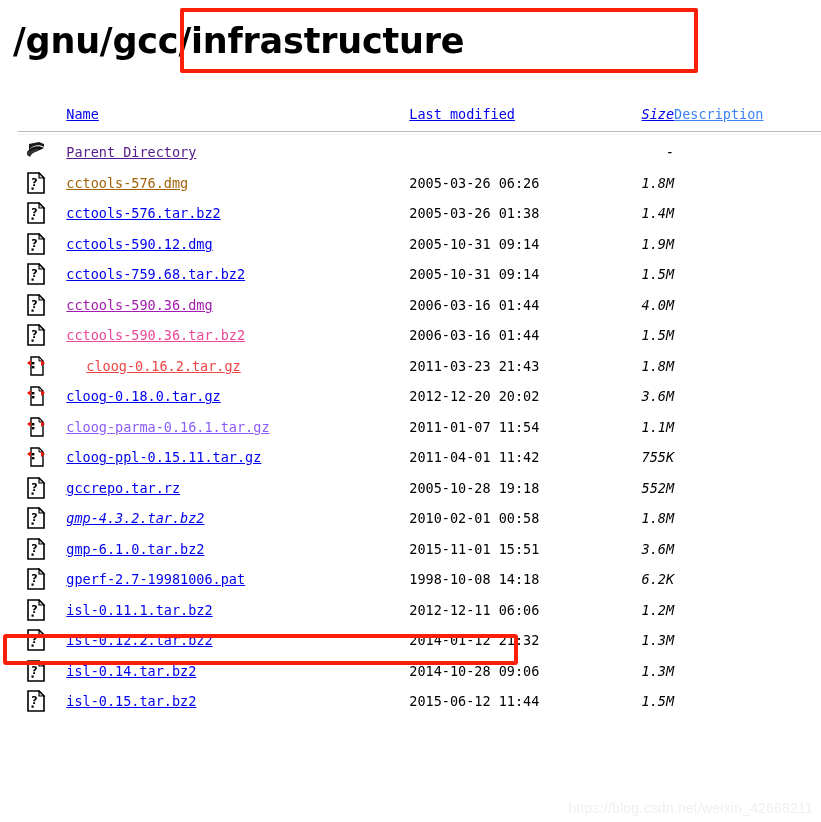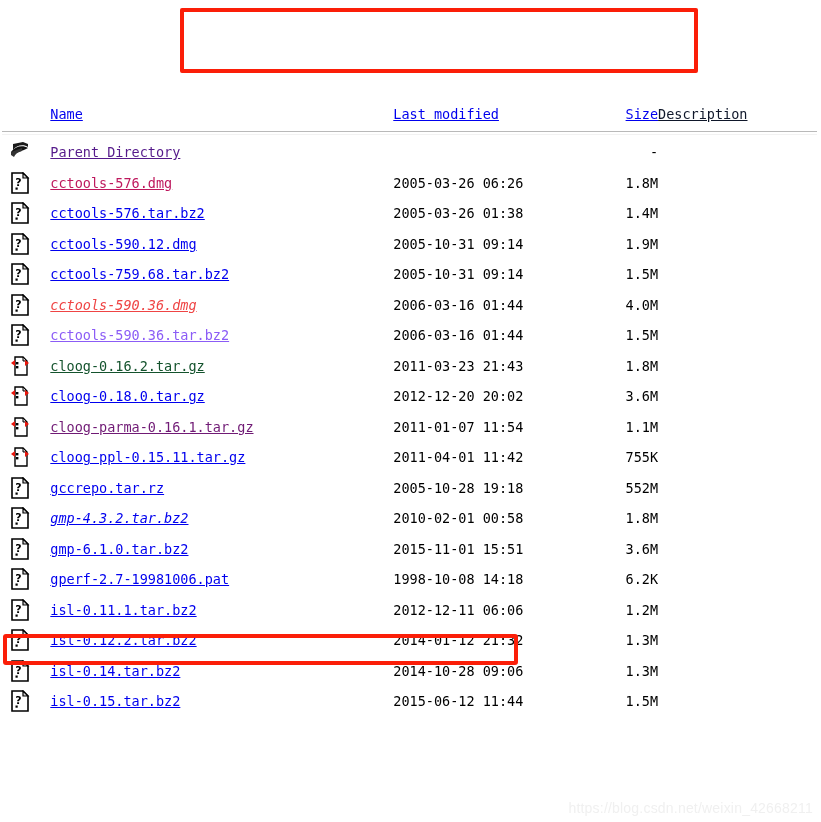--- a/index.html
+++ b/index.html
@@ -52,21 +52,21 @@
     line-height: 1;
     letter-spacing: -0.2px;
     white-space: nowrap;
     color: #000;
     margin-left: 5px;
   }
 
   
   #listing {
     position: absolute;
-    left: 0;
+    left: 16px;
     top: 100px;
     width: 804px;
   }
   .lst-table {
     border-collapse: collapse;
     font-family: "DejaVu Sans Mono", "Liberation Mono", monospace;
     font-size: 13.5px;
   }
   .lst-table td, .lst-table th {
     padding: 0;
@@ -83,21 +83,21 @@
     color: #0000ee;
     text-decoration: underline;
     cursor: pointer;
     font-family: "DejaVu Sans Mono", "Liberation Mono", monospace;
     font-size: 13.5px;
   }
 
   .col-icon   { width: 38px; }
   .col-name   { width: 259px; }
   .col-date   { width: 153px; }
-  .col-size   { width: 47px; text-align: right !important; }
+  .col-size   { width: 47px; text-align: right !important; font-style: italic; }
   .col-desc   { width: 120px; }
 
   .hr-row td { padding: 0; }
   .rule {
     width: 815px;
     height: 2px;
     border: 0;
     border-top: 1px solid #b9b9b9;
     border-bottom: 1px solid #f2f2f2;
     margin: 3px 0 2px 2px;
@@ -144,39 +144,40 @@
     font-size: 14px;
     color: #f0f0f0;
     letter-spacing: 0.2px;
     white-space: nowrap;
   }
 </style>
 </head>
 <body>
 
 <div id="title-bar">
+  <span id="title-path">/gnu/gcc/infrastructure</span>
 </div>
 <div id="title-path-box" style="border-color: rgb(251, 30, 8);"></div>
 
 <div id="listing">
   <table class="lst-table">
     <tbody id="listing-body">
       <tr class="hdr-row">
         <th class="col-icon"></th>
         <th class="col-name">
           <span class="hdr-link" style="color: rgb(0, 0, 238);">Name</span>
         </th>
         <th class="col-date">
           <span class="hdr-link" style="color: rgb(0, 0, 238);">Last modified</span>
         </th>
         <th class="col-size">
           <span class="hdr-link" style="color: rgb(0, 0, 238);">Size</span>
         </th>
         <th class="col-desc">
-          <span class="hdr-link" style="color: #0f172a; text-decoration: underline;">Description</span>
+          <span class="hdr-link" style="color: #3b82f6; text-decoration: underline;">Description</span>
         </th>
       </tr>
       <tr class="hr-row">
         <td colspan="5">
           <hr class="rule">
         </td>
       </tr>
 
     <tr class="file-row">
           <td class="col-icon">
@@ -193,21 +194,21 @@
         </tr>
         <tr class="file-row">
           <td class="col-icon">
             <span class="icon"><svg viewBox="0 0 20 22" width="20" height="22">
                 <path d="M2 1 H13 L18 6 V21 H2 Z" fill="#ffffff" stroke="#000000" stroke-width="1.6"></path>
                 <path d="M13 1 L13 6 L18 6 Z" fill="#d4d4d4" stroke="#000000" stroke-width="1.2"></path>
                 <text x="8.5" y="14" font-family="DejaVu Sans, sans-serif" font-size="11" font-weight="bold" text-anchor="middle" fill="#000000">?</text>
                 <rect x="5.5" y="15.5" width="2.2" height="2.2" fill="#000000"></rect>
               </svg></span>
           </td>
-          <td class="col-name name-cell"><a style="color: #be185d;">cctools-576.dmg</a></td>
+          <td class="col-name name-cell"><a style="color: #a16207;">cctools-576.dmg</a></td>
           <td class="col-date date-cell">2005-03-26 06:26</td>
           <td class="col-size size-cell">1.8M</td>
           <td class="col-desc"></td>
         </tr>
         <tr class="file-row">
           <td class="col-icon">
             <span class="icon"><svg viewBox="0 0 20 22" width="20" height="22">
                 <path d="M2 1 H13 L18 6 V21 H2 Z" fill="#ffffff" stroke="#000000" stroke-width="1.6"></path>
                 <path d="M13 1 L13 6 L18 6 Z" fill="#d4d4d4" stroke="#000000" stroke-width="1.2"></path>
                 <text x="8.5" y="14" font-family="DejaVu Sans, sans-serif" font-size="11" font-weight="bold" text-anchor="middle" fill="#000000">?</text>
@@ -249,51 +250,51 @@
         </tr>
         <tr class="file-row">
           <td class="col-icon">
             <span class="icon"><svg viewBox="0 0 20 22" width="20" height="22">
                 <path d="M2 1 H13 L18 6 V21 H2 Z" fill="#ffffff" stroke="#000000" stroke-width="1.6"></path>
                 <path d="M13 1 L13 6 L18 6 Z" fill="#d4d4d4" stroke="#000000" stroke-width="1.2"></path>
                 <text x="8.5" y="14" font-family="DejaVu Sans, sans-serif" font-size="11" font-weight="bold" text-anchor="middle" fill="#000000">?</text>
                 <rect x="5.5" y="15.5" width="2.2" height="2.2" fill="#000000"></rect>
               </svg></span>
           </td>
-          <td class="col-name name-cell"><a style="color: #ef4444; font-style: italic;">cctools-590.36.dmg</a></td>
+          <td class="col-name name-cell"><a style="color: #a21caf;">cctools-590.36.dmg</a></td>
           <td class="col-date date-cell">2006-03-16 01:44</td>
           <td class="col-size size-cell">4.0M</td>
           <td class="col-desc"></td>
         </tr>
         <tr class="file-row">
           <td class="col-icon">
             <span class="icon"><svg viewBox="0 0 20 22" width="20" height="22">
                 <path d="M2 1 H13 L18 6 V21 H2 Z" fill="#ffffff" stroke="#000000" stroke-width="1.6"></path>
                 <path d="M13 1 L13 6 L18 6 Z" fill="#d4d4d4" stroke="#000000" stroke-width="1.2"></path>
                 <text x="8.5" y="14" font-family="DejaVu Sans, sans-serif" font-size="11" font-weight="bold" text-anchor="middle" fill="#000000">?</text>
                 <rect x="5.5" y="15.5" width="2.2" height="2.2" fill="#000000"></rect>
               </svg></span>
           </td>
-          <td class="col-name name-cell"><a style="color: #8b5cf6;">cctools-590.36.tar.bz2</a></td>
+          <td class="col-name name-cell"><a style="color: #ec4899;">cctools-590.36.tar.bz2</a></td>
           <td class="col-date date-cell">2006-03-16 01:44</td>
           <td class="col-size size-cell">1.5M</td>
           <td class="col-desc"></td>
         </tr>
         <tr class="file-row">
           <td class="col-icon">
             <span class="icon"><svg viewBox="0 0 20 22" width="20" height="22">
                 <path d="M5 2 H13 L17 6 V20 H5 Z" fill="#ffffff" stroke="#000000" stroke-width="1.4"></path>
                 <path d="M13 2 L13 6 L17 6 Z" fill="#cccccc" stroke="#000000" stroke-width="1"></path>
                 <path d="M1 8 L5 5 L5 11 Z" fill="#e8160c"></path>
                 <path d="M19 8 L15 5 L15 11 Z" fill="#e8160c"></path>
                 <rect x="6" y="7" width="2.4" height="2.4" fill="#000000"></rect>
                 <rect x="6" y="11" width="2.4" height="2.4" fill="#000000"></rect>
               </svg></span>
           </td>
-          <td class="col-name name-cell"><a style="color: #14532d;">cloog-0.16.2.tar.gz</a></td>
+          <td class="col-name name-cell"><a style="color: #ef4444; margin-left: 20px;">cloog-0.16.2.tar.gz</a></td>
           <td class="col-date date-cell">2011-03-23 21:43</td>
           <td class="col-size size-cell">1.8M</td>
           <td class="col-desc"></td>
         </tr>
         <tr class="file-row">
           <td class="col-icon">
             <span class="icon"><svg viewBox="0 0 20 22" width="20" height="22">
                 <path d="M5 2 H13 L17 6 V20 H5 Z" fill="#ffffff" stroke="#000000" stroke-width="1.4"></path>
                 <path d="M13 2 L13 6 L17 6 Z" fill="#cccccc" stroke="#000000" stroke-width="1"></path>
                 <path d="M1 8 L5 5 L5 11 Z" fill="#e8160c"></path>
@@ -311,21 +312,21 @@
           <td class="col-icon">
             <span class="icon"><svg viewBox="0 0 20 22" width="20" height="22">
                 <path d="M5 2 H13 L17 6 V20 H5 Z" fill="#ffffff" stroke="#000000" stroke-width="1.4"></path>
                 <path d="M13 2 L13 6 L17 6 Z" fill="#cccccc" stroke="#000000" stroke-width="1"></path>
                 <path d="M1 8 L5 5 L5 11 Z" fill="#e8160c"></path>
                 <path d="M19 8 L15 5 L15 11 Z" fill="#e8160c"></path>
                 <rect x="6" y="7" width="2.4" height="2.4" fill="#000000"></rect>
                 <rect x="6" y="11" width="2.4" height="2.4" fill="#000000"></rect>
               </svg></span>
           </td>
-          <td class="col-name name-cell"><a style="color: #701a75;">cloog-parma-0.16.1.tar.gz</a></td>
+          <td class="col-name name-cell"><a style="color: #8b5cf6;">cloog-parma-0.16.1.tar.gz</a></td>
           <td class="col-date date-cell">2011-01-07 11:54</td>
           <td class="col-size size-cell">1.1M</td>
           <td class="col-desc"></td>
         </tr>
         <tr class="file-row">
           <td class="col-icon">
             <span class="icon"><svg viewBox="0 0 20 22" width="20" height="22">
                 <path d="M5 2 H13 L17 6 V20 H5 Z" fill="#ffffff" stroke="#000000" stroke-width="1.4"></path>
                 <path d="M13 2 L13 6 L17 6 Z" fill="#cccccc" stroke="#000000" stroke-width="1"></path>
                 <path d="M1 8 L5 5 L5 11 Z" fill="#e8160c"></path>

